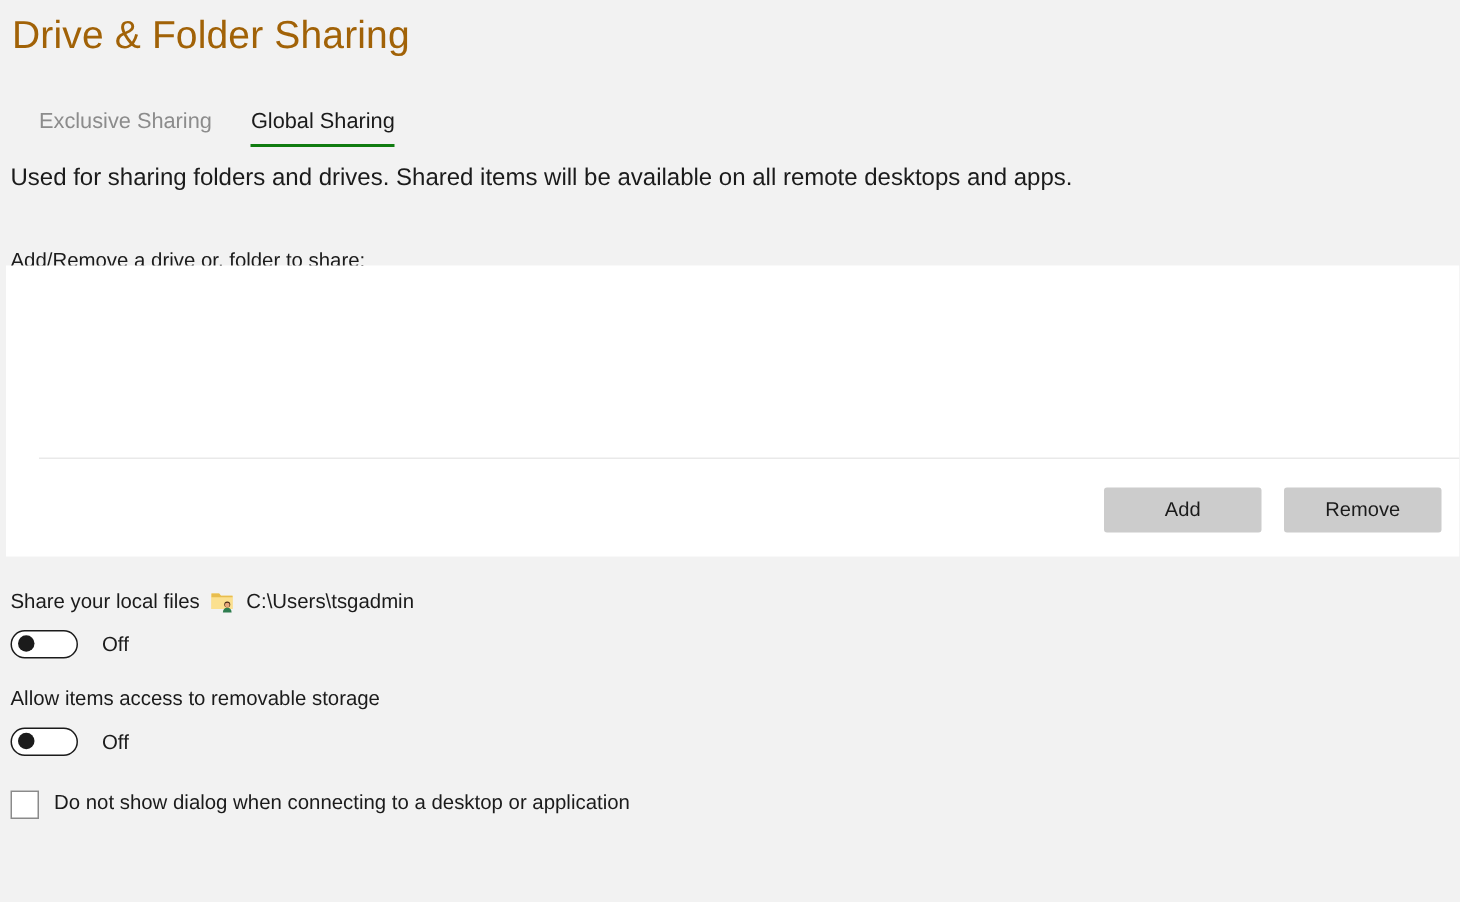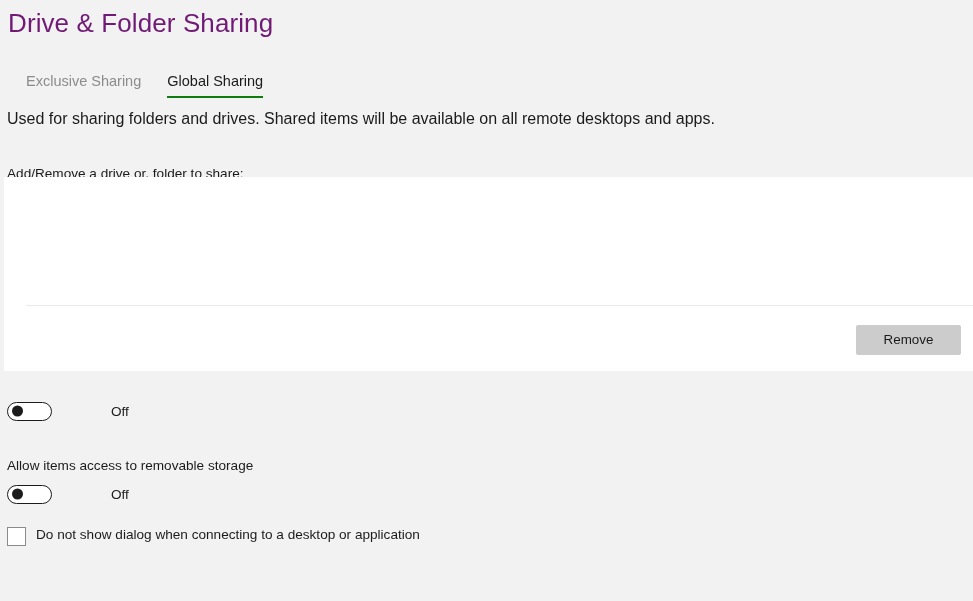--- a/index.html
+++ b/index.html
@@ -18,21 +18,21 @@
   }
 
   
   .page-title {
     position: absolute;
     left: 8px;
     top: 8px;
     font-size: 26px;
     font-weight: 300;
     letter-spacing: 0.1px;
-    color: #701a75;
+    color: #a16207;
     white-space: nowrap;
   }
 
   
   .tabstrip {
     position: absolute;
     left: 26px;
     top: 72px;
     display: flex;
     align-items: flex-start;
@@ -160,21 +160,20 @@
     vertical-align: middle;
     flex: none;
   }
 
   
   .toggle-line {
     display: flex;
     align-items: center;
     margin-top: 8px;
     height: 22px;
-    gap: 43px;
   }
   .toggle {
     width: 45px;
     height: 19px;
     border: 1.4px solid #1b1b1b;
     border-radius: 10px;
     background: #ffffff;
     position: relative;
     cursor: pointer;
     box-sizing: border-box;
@@ -234,26 +233,41 @@
 <div class="desc">Used for sharing folders and drives. Shared items will be available on all remote desktops and apps.</div>
 <div class="addremove-label">Add/Remove a drive or, folder to share:</div>
 
 <div class="share-panel">
 
   <div class="share-list"></div>
 
   <div class="share-panel-divider"></div>
 
   <div class="panel-buttons">
+    <button class="btn btn-add">Add</button>
     <button class="btn btn-remove">Remove</button>
   </div>
 
 </div>
 
 <div class="setting-row row-share-files">
+  <div class="setting-label-line">
+    <span>Share your local files</span>
+    <span class="shared-folder-icon">
+      <svg width="18" height="16" viewBox="0 0 18 16" xmlns="http://www.w3.org/2000/svg">
+        <path d="M1 2.6h5.1l1.2 1.5H15V13H1z" fill="#f7d26a"></path>
+        <path d="M1 4.6h14v8.4H1z" fill="#fbe08f"></path>
+        <path d="M1 2.6h5.1l1.2 1.5H15v1.1H1z" fill="#e8bd4e"></path>
+        <path d="M8.6 15.4c0-2.0 1.1-3.2 2.9-3.2s2.9 1.2 2.9 3.2z" fill="#2e7d4f"></path>
+        <circle cx="11.5" cy="10.0" r="2.0" fill="#4a2c18"></circle>
+        <circle cx="11.5" cy="10.4" r="1.6" fill="#e8a87c"></circle>
+      </svg>
+    </span>
+    <span class="share-path">C:\Users\tsgadmin</span>
+  </div>
   <div class="toggle-line">
     <div class="toggle">
       <span class="knob"></span>
     </div>
     <span class="toggle-state">Off</span>
   </div>
 </div>
 
 <div class="setting-row row-removable">
   <div class="setting-label-line">

